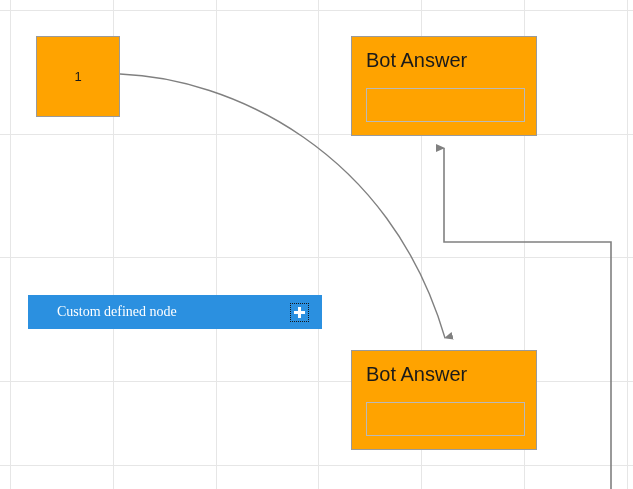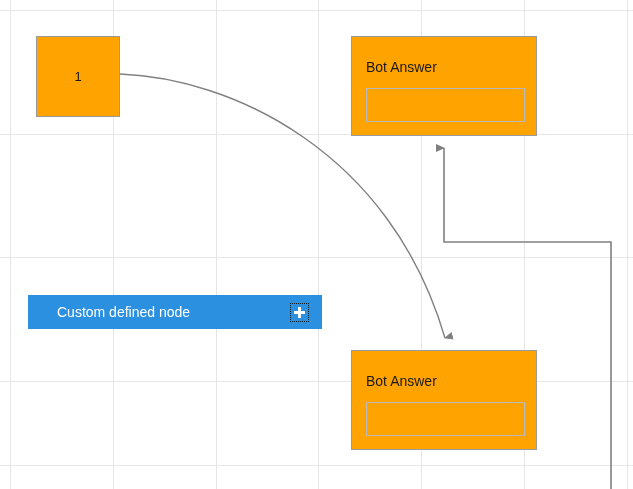--- a/index.html
+++ b/index.html
@@ -67,22 +67,22 @@
   .node-bot {
     left: 351px;
     width: 186px;
     height: 100px;
   }
   .node-bot-top { top: 36px; }
   .node-bot-bottom { top: 350px; }
   .node-title {
     position: absolute;
     left: 14px;
-    top: 23px;
-    font-size: 14px;
+    top: 13px;
+    font-size: 20px;
     color: #1a1a1a;
     line-height: 1;
     white-space: nowrap;
   }
   .node-field {
     position: absolute;
     left: 14px;
     top: 51px;
     width: 159px;
     height: 34px;
@@ -181,18 +181,18 @@
   <div class="node node-bot node-bot-top" style="left: 351px; top: 36px; width: 186px; height: 100px; background: rgb(255, 163, 0); border-color: rgb(154, 154, 154);">
     <div class="node-title">Bot Answer</div>
     <div class="node-field" style="border-color: rgb(185, 185, 185);"></div>
   </div>
 
   <div class="node node-bot node-bot-bottom" style="left: 351px; top: 350px; width: 186px; height: 100px; background: rgb(255, 163, 0); border-color: rgb(154, 154, 154);">
     <div class="node-title">Bot Answer</div>
     <div class="node-field" style="border-color: rgb(185, 185, 185);"></div>
   </div>
 
-  <div class="palette-item" style="left: 28px; top: 295px; width: 294px; height: 34px; background: rgb(43, 144, 224);">
+  <div class="palette-item" style="left: 28px; top: 295px; width: 294px; height: 34px; background: rgb(43, 144, 224); font-family: Liberation Serif, serif;">
     <span class="palette-label">Custom defined node</span>
     <span class="plus-icon"></span>
   </div>
 
 </div>
 
 </body></html>

